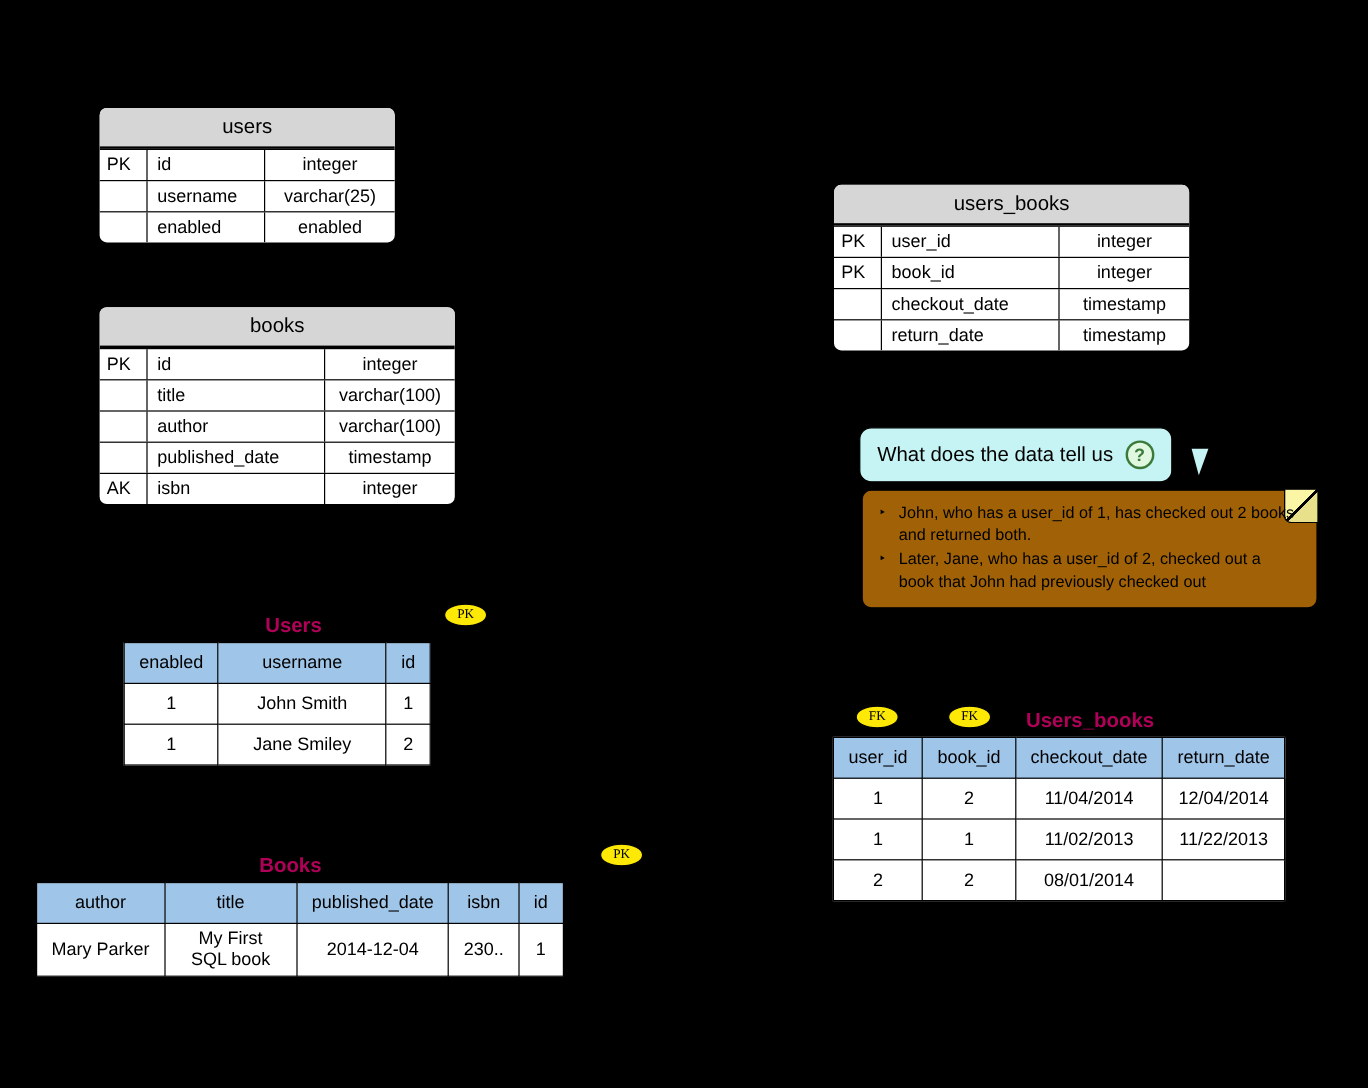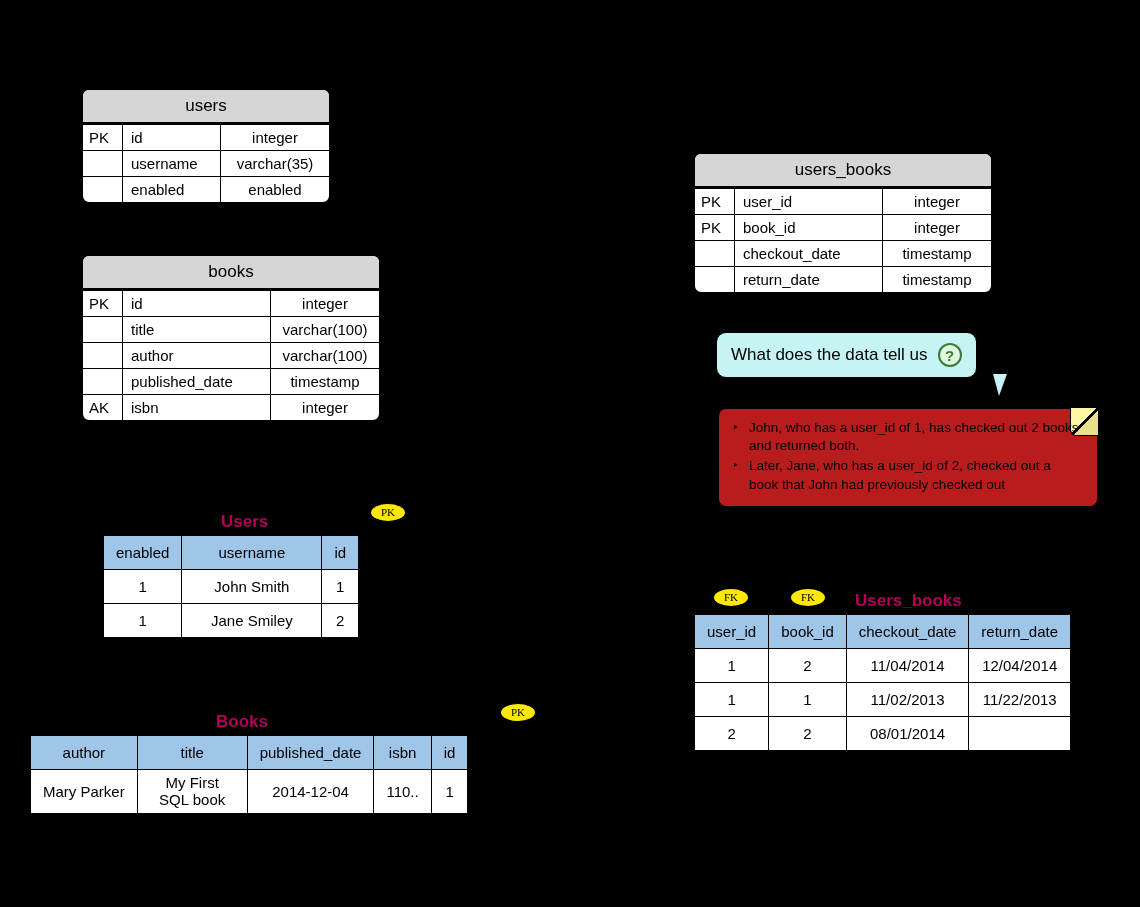--- a/index.html
+++ b/index.html
@@ -131,21 +131,21 @@
     width: 0; height: 0;
     border-left: 16px solid transparent;
     border-right: 0 solid transparent;
     border-top: 25px solid #000;
     transform: skewX(-20deg);
   }
 
   
   .note {
     position: absolute;
-    background: #b91c1c;
+    background: #a16207;
     border: 1.5px solid #000;
     border-radius: 8px;
     padding: 8px 14px 10px 14px;
     font-size: 13.5px;
     line-height: 1.35;
     width: 380px;
   }
   .note ul { margin: 0; padding-left: 14px; list-style: none;}
   .note li { margin: 2px 0; position: relative; padding-left: 2px;}
   .note li::before {
@@ -172,21 +172,21 @@
   <div class="schema" style="left:81px; top:88px; width:250px;">
     <div class="sh-title">users</div>
     <div class="row">
         <div class="c1">PK</div>
         <div class="c2">id</div>
         <div class="c3">integer</div>
       </div>
     <div class="row">
         <div class="c1"></div>
         <div class="c2">username</div>
-        <div class="c3">varchar(35)</div>
+        <div class="c3">varchar(25)</div>
       </div>
     <div class="row">
         <div class="c1"></div>
         <div class="c2">enabled</div>
         <div class="c3">enabled</div>
       </div>
   </div>
 
   <div class="schema" style="left:81px; top:254px; width:300px;">
     <div class="sh-title">books</div>
@@ -234,21 +234,21 @@
         <div class="c2">checkout_date</div>
         <div class="c3">timestamp</div>
       </div>
     <div class="row">
         <div class="c1"></div>
         <div class="c2">return_date</div>
         <div class="c3">timestamp</div>
       </div>
   </div>
 
-  <div class="callout" style="left:716px; top:332px;">
+  <div class="callout" style="left:716px; top:356px;">
     <span>What does the data tell us</span>
     <span class="q">?</span>
   </div>
   <div class="callout-tail-border" style="left:990px; top:375px;"></div>
   <div class="callout-tail" style="left:989px; top:374px;"></div>
 
   <div class="note" style="left:718px; top:408px;">
     <div class="fold"></div>
     <ul>
       <li>John, who has a user_id of 1, has checked out 2 books and returned both.</li>
@@ -290,21 +290,21 @@
       <th>published_date</th>
       <th>isbn</th>
       <th>id</th>
     </tr>
       </thead>
     <tbody>
       <tr>
         <td>Mary Parker</td>
         <td class="wrap">My First SQL book</td>
         <td>2014-12-04</td>
-        <td>110..</td>
+        <td>230..</td>
         <td>1</td>
       </tr>
     </tbody>
   </table>
 
   <div class="caption" style="left:855px; top:591px;">Users_books</div>
   <div class="badge" style="left:713px; top:588px;">FK</div>
   <div class="badge" style="left:790px; top:588px;">FK</div>
   <table class="dtable" style="left:694px; top:614px;">
     <thead>

